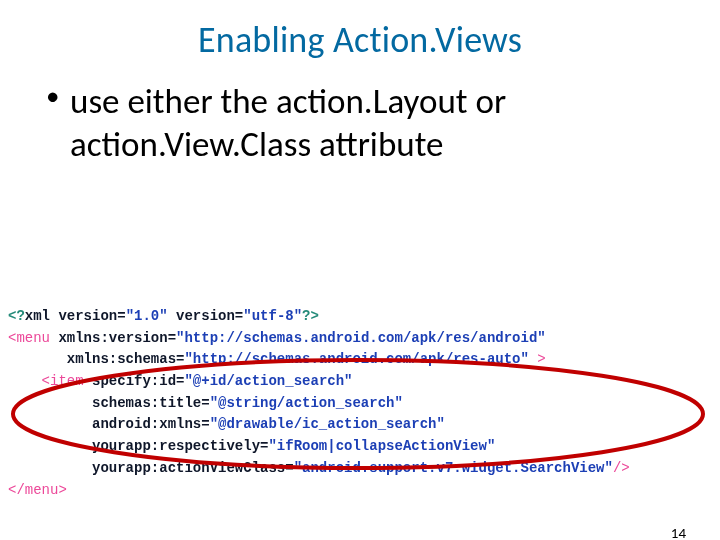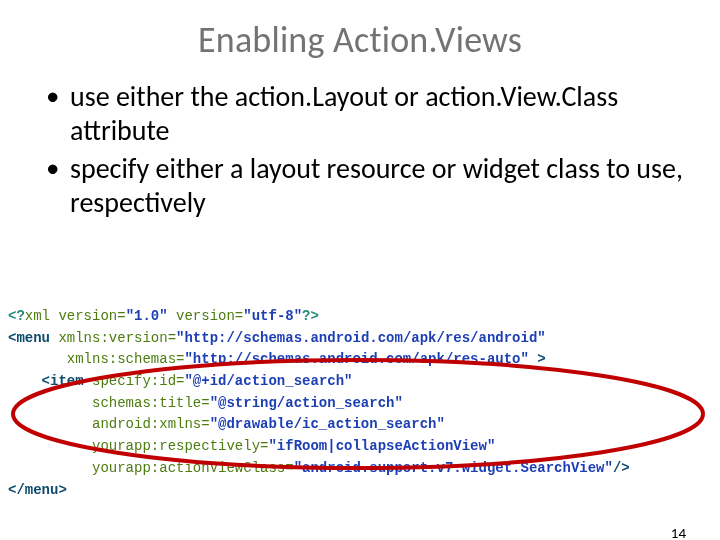--- a/index.html
+++ b/index.html
@@ -13,35 +13,35 @@
     position: relative;
   }
   .slide {
     width: 720px;
     height: 540px;
     position: relative;
     box-sizing: border-box;
   }
   .title {
     text-align: center;
-    color: #737373;
+    color: #0369a1;
     font-size: 36px;
     font-weight: 400;
     margin: 18px 0 18px 0;
     letter-spacing: 0.2px;
   }
   .bullets {
     margin: 0 30px 0 46px;
     padding: 0;
     list-style: none;
     color: #000;
   }
   .bullets li {
     position: relative;
-    font-size: 28px;
+    font-size: 35px;
     line-height: 1.22;
     padding-left: 24px;
     margin-bottom: 4px;
   }
   .bullets li::before {
     content: "•";
     position: absolute;
     left: 0;
     top: 0;
     font-size: 27px;
@@ -53,22 +53,22 @@
     top: 280px;
     height: 210px;
     box-sizing: border-box;
     padding: 8px 0 0 8px;
     font-family: "Courier New", Courier, monospace;
     font-size: 14px;
     line-height: 1.55;
     white-space: pre;
     overflow: hidden;
   }
-  .code-block .tag { color: #0c4a6e; font-weight: bold; }   
-  .code-block .attr { color: #4d7c0f; font-weight: normal; }  
+  .code-block .tag { color: #ec4899; font-weight: normal; }   
+  .code-block .attr { color: #0f172a; font-weight: bold; }  
   .code-block .str  { color: #1c3fb5; font-weight: bold; }  
   .code-block .decl { color: #258b7a; font-weight: bold; }
   .ellipse {
     position: absolute;
     left: 8px;
     top: 336px;
     width: 700px;
     height: 120px;
     pointer-events: none;
   }
@@ -84,21 +84,20 @@
 </style>
 </head>
 <body>
 
 <div class="slide">
 
   <h1 class="title">Enabling Action.Views</h1>
 
   <ul class="bullets">
     <li>use either the action.Layout or action.View.Class attribute</li>
-    <li>specify either a layout resource or widget class to use, respectively</li>
   </ul>
 
   <div class="code-block"><span class="decl">&lt;?</span><span class="attr">xml version=</span><span class="str">"1.0"</span><span class="attr"> version=</span><span class="str">"utf-8"</span><span class="decl">?&gt;</span>
 <span class="tag">&lt;menu</span><span class="attr"> xmlns:version=</span><span class="str">"http://schemas.android.com/apk/res/android"</span>
 <span>       </span><span class="attr">xmlns:schemas=</span><span class="str">"http://schemas.android.com/apk/res-auto"</span><span class="tag"> &gt;</span>
 <span>    </span><span class="tag">&lt;item</span><span class="attr"> specify:id=</span><span class="str">"@+id/action_search"</span>
 <span>          </span><span class="attr">schemas:title=</span><span class="str">"@string/action_search"</span>
 <span>          </span><span class="attr">android:xmlns=</span><span class="str">"@drawable/ic_action_search"</span>
 <span>          </span><span class="attr">yourapp:respectively=</span><span class="str">"ifRoom|collapseActionView"</span>
 <span>          </span><span class="attr">yourapp:actionViewClass=</span><span class="str">"android.support.v7.widget.SearchView"</span><span class="tag">/&gt;</span>

